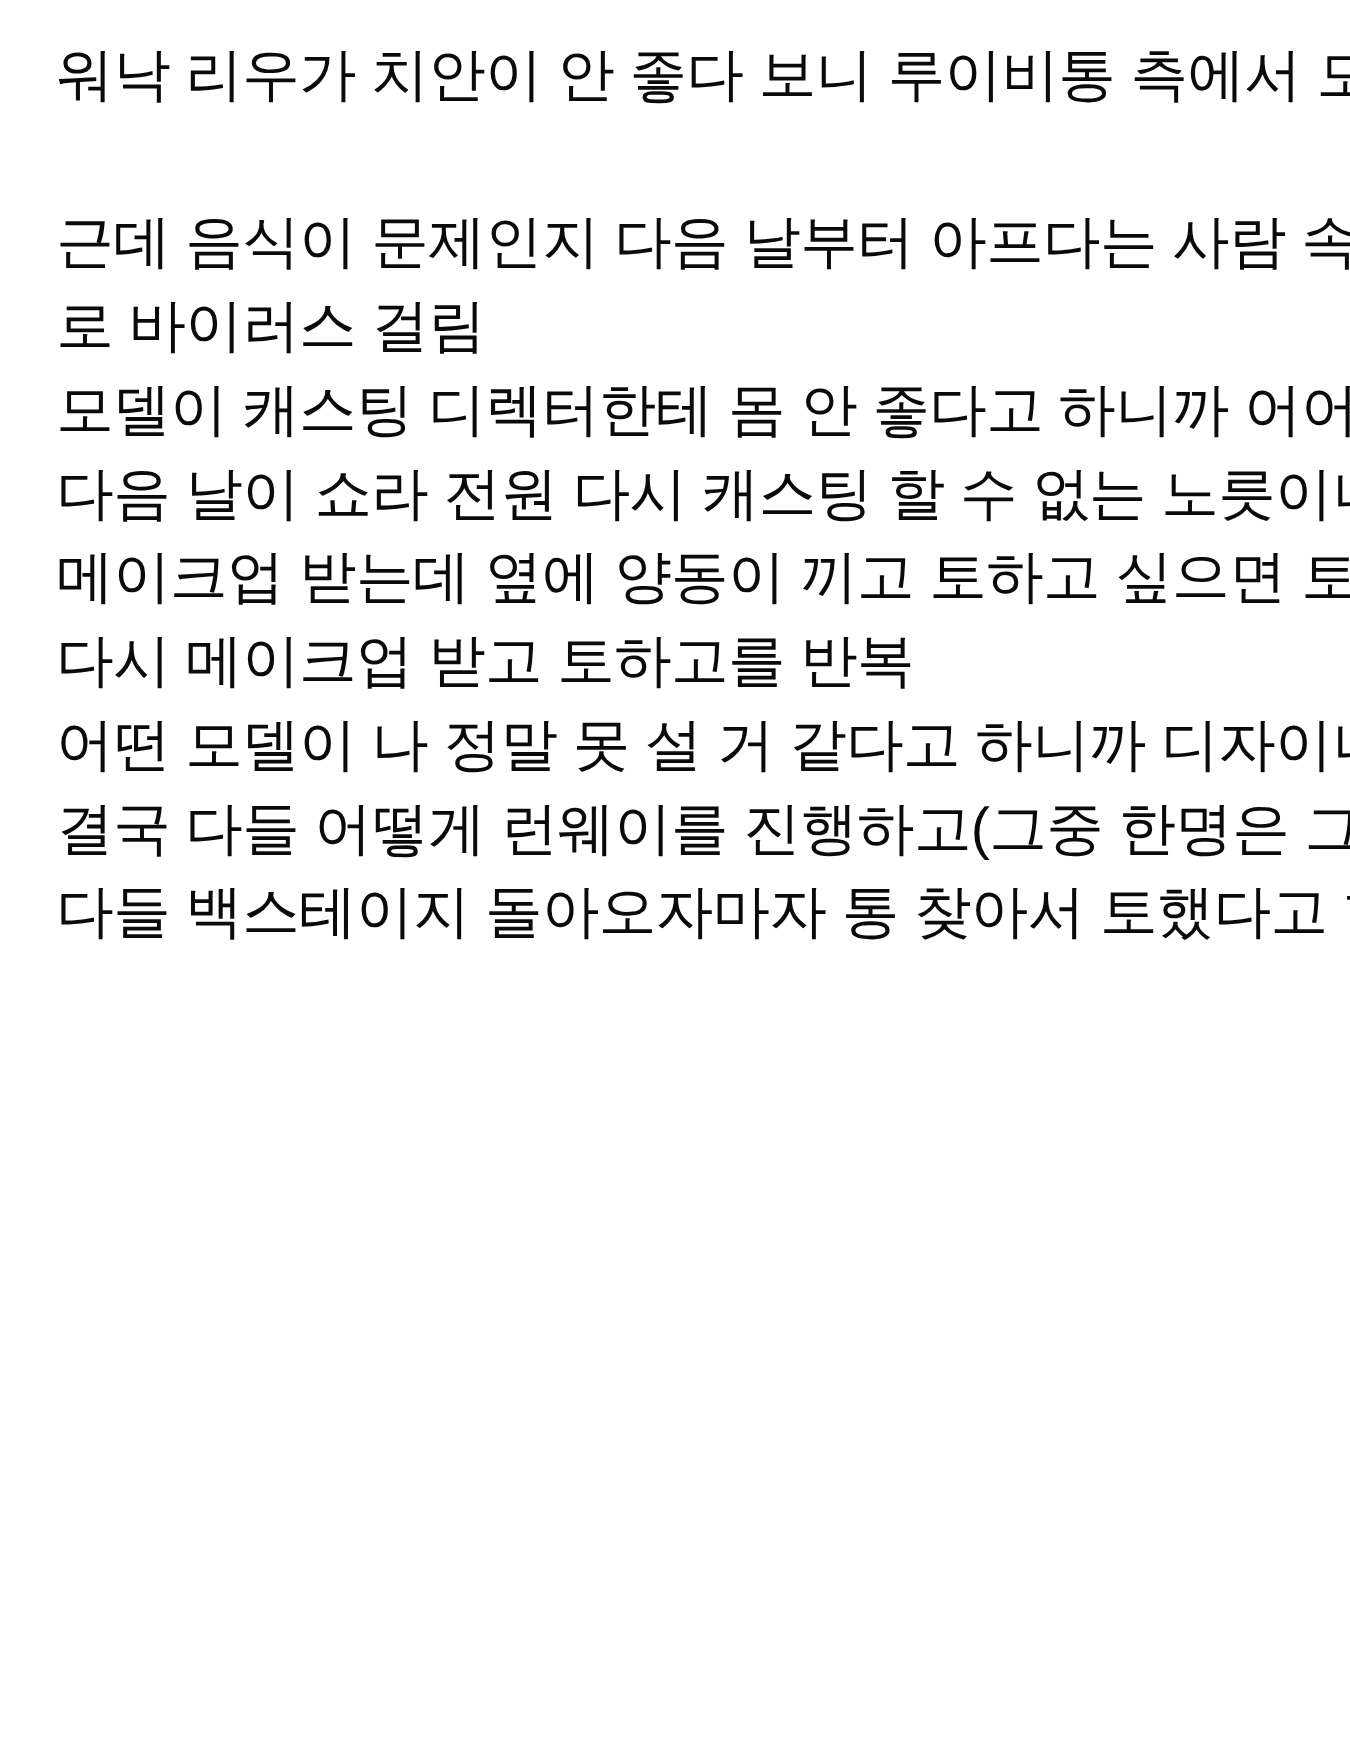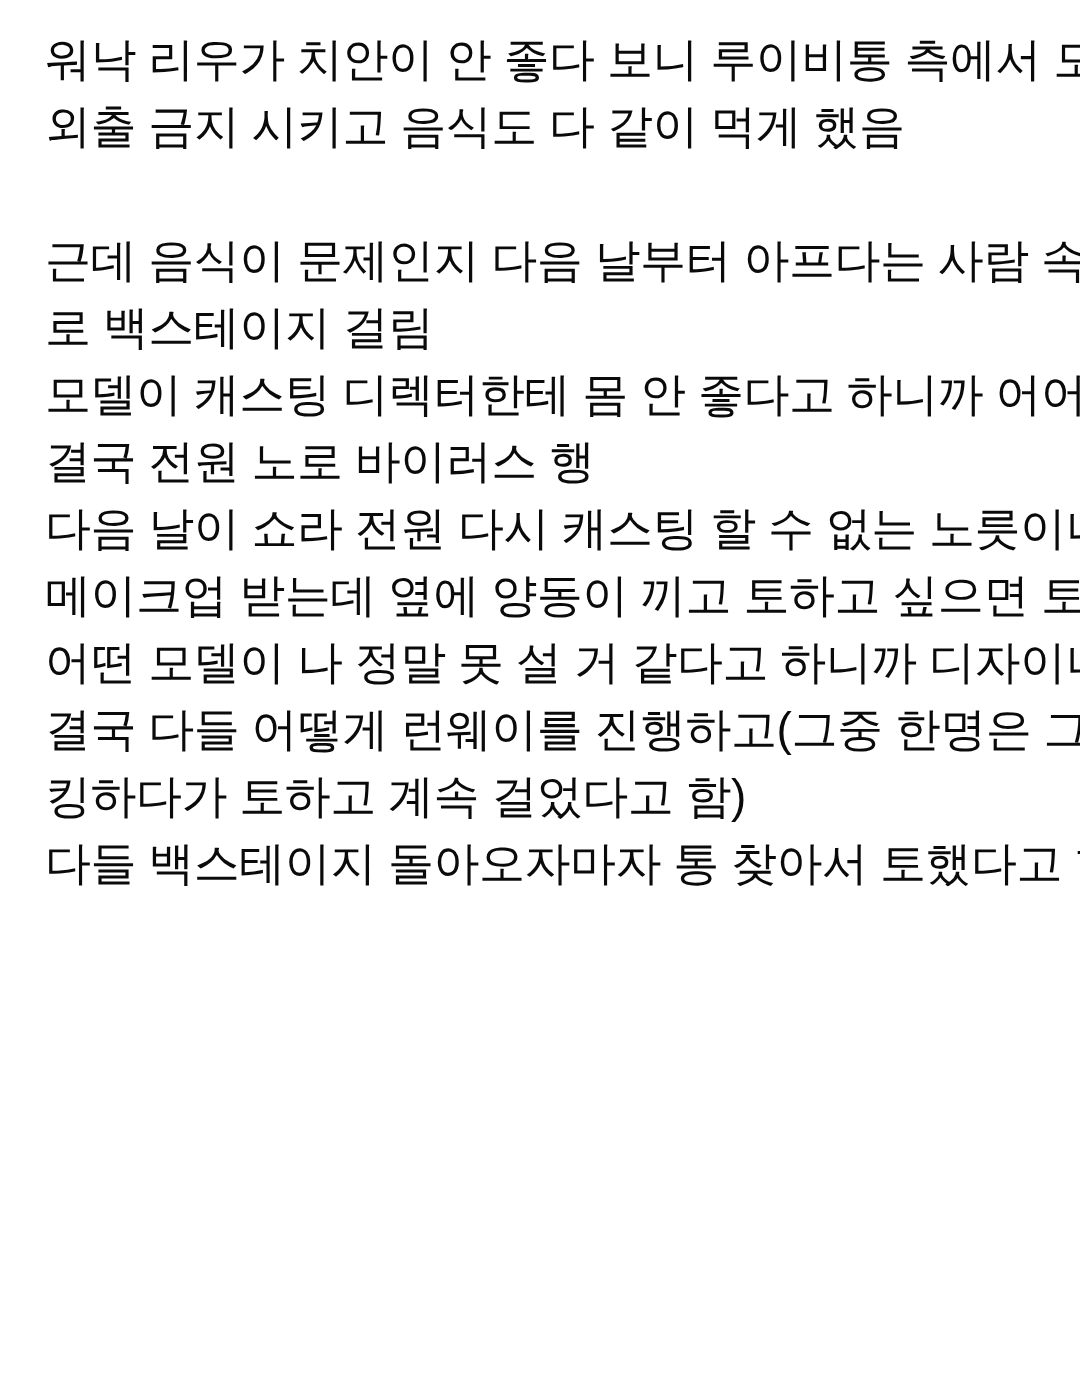--- a/index.html
+++ b/index.html
@@ -30,26 +30,24 @@
   }
   .line.blank {
     
   }
 </style>
 </head>
 <body>
 
 <div class="post-body">
   <div class="line">워낙 리우가 치안이 안 좋다 보니 루이비통 측에서 모델들</div>
-  <div class="line">외출 금지 시키고 음식도 다 같이 먹게 했음</div>
   <div class="line blank"></div>
   <div class="line">근데 음식이 문제인지 다음 날부터 아프다는 사람 속출 노</div>
-  <div class="line">로 백스테이지 걸림</div>
+  <div class="line">로 바이러스 걸림</div>
   <div class="line">모델이 캐스팅 디렉터한테 몸 안 좋다고 하니까 어어 너 말</div>
-  <div class="line">결국 전원 노로 바이러스 행</div>
   <div class="line">다음 날이 쇼라 전원 다시 캐스팅 할 수 없는 노릇이니 그</div>
   <div class="line">메이크업 받는데 옆에 양동이 끼고 토하고 싶으면 토하고</div>
+  <div class="line">다시 메이크업 받고 토하고를 반복</div>
   <div class="line">어떤 모델이 나 정말 못 설 거 같다고 하니까 디자이너들이</div>
   <div class="line">결국 다들 어떻게 런웨이를 진행하고(그중 한명은 그냥 워</div>
-  <div class="line">킹하다가 토하고 계속 걸었다고 함)</div>
   <div class="line">다들 백스테이지 돌아오자마자 통 찾아서 토했다고 함</div>
   <div class="line blank"></div>
 </div>
 
 </body></html>

